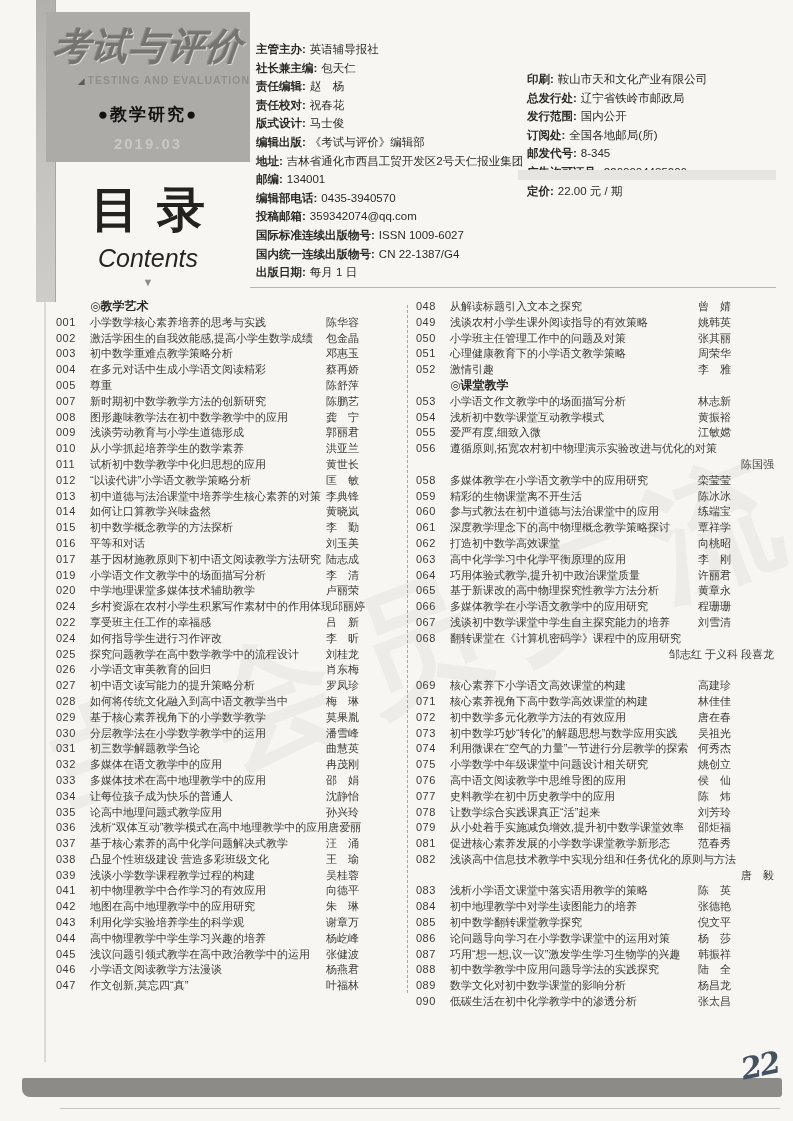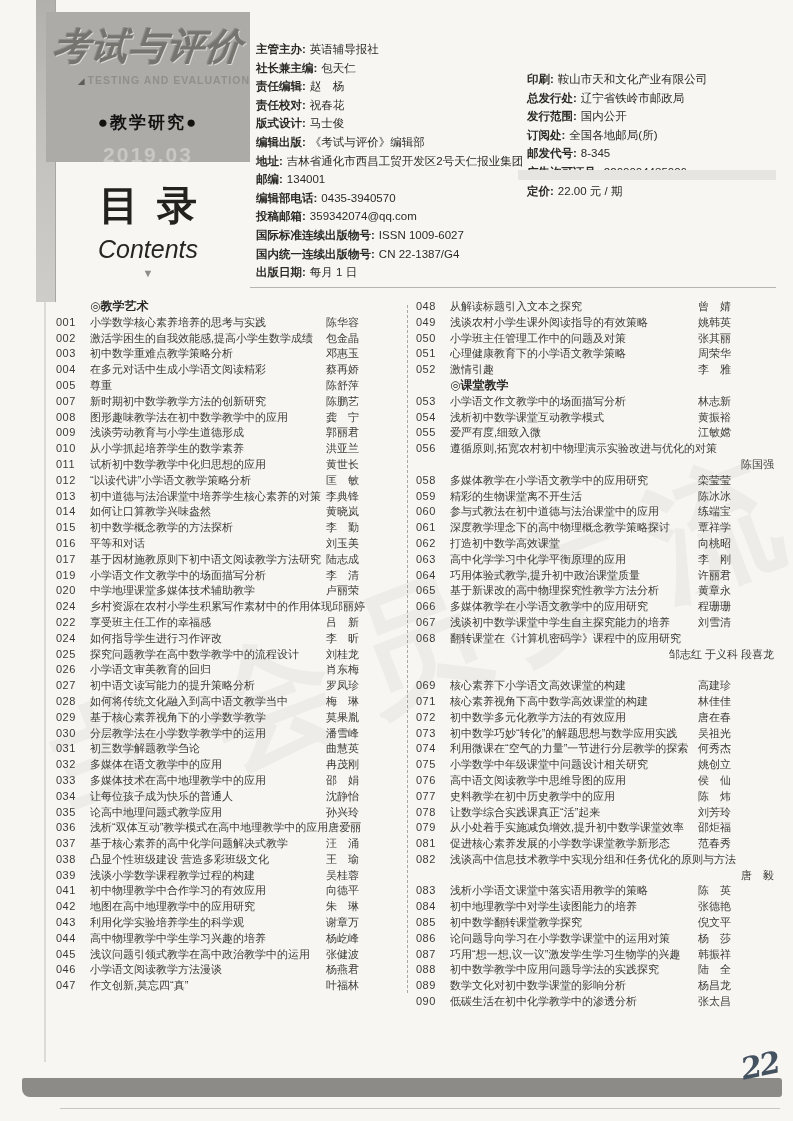--- a/index.html
+++ b/index.html
@@ -13,25 +13,25 @@
     border-right:1px solid #a8a6a3;}
   .spine-line{position:absolute;left:44px;top:302px;width:2px;height:760px;background:#dddbd7;}
 
   
   .logo-block{position:absolute;left:46px;top:12px;width:204px;height:150px;
     background:#adaba8;padding-top:10px;box-sizing:border-box;text-align:center;}
   .logo-cn{font-size:37px;font-weight:800;font-style:italic;letter-spacing:1px;
     color:#76746f;text-shadow:1px 1px 0 #d8d6d2, -1px -1px 0 #8f8d89;transform:skewX(-6deg);}
   .logo-en{font-size:10.5px;letter-spacing:1px;color:#918f8c;font-weight:bold;margin-top:2px;text-align:right;}
   .logo-en .wedge{color:#5f5d5a;margin-right:2px;font-size:9px;}
-  .edition-line{font-size:17px;font-weight:bold;color:#131211;margin-top:25px;letter-spacing:2px;}
-  .issue{font-size:21px;font-weight:bold;color:#c9c7c4;margin-top:9px;letter-spacing:2px;}
+  .edition-line{font-size:17px;font-weight:bold;color:#131211;margin-top:17px;letter-spacing:2px;}
+  .issue{font-size:15px;font-weight:bold;color:#c9c7c4;margin-top:9px;letter-spacing:2px;}
 
   .contents-block{position:absolute;left:46px;top:178px;width:204px;text-align:center;}
-  .contents-cn{font-size:40px;font-weight:900;color:#23221f;letter-spacing:18px;padding-left:18px;
+  .contents-cn{font-size:48px;font-weight:900;color:#23221f;letter-spacing:18px;padding-left:18px;
     font-family:"DejaVu Sans","Liberation Sans",sans-serif;}
   .contents-en{font-size:25px;color:#262523;margin-top:2px;font-weight:500;font-style:italic;}
   .contents-marker{font-size:11px;color:#8f8d8a;margin-top:3px;}
 
   
   .pub-info{position:absolute;left:256px;top:40px;width:272px;}
   .dist-info{position:absolute;left:527px;top:40px;width:252px;margin-top:30px;}
   .info-line{font-size:11.5px;line-height:18.6px;white-space:nowrap;color:#2b2a27;}
   .info-label{font-weight:bold;}
   .info-value{margin-left:4px;}

